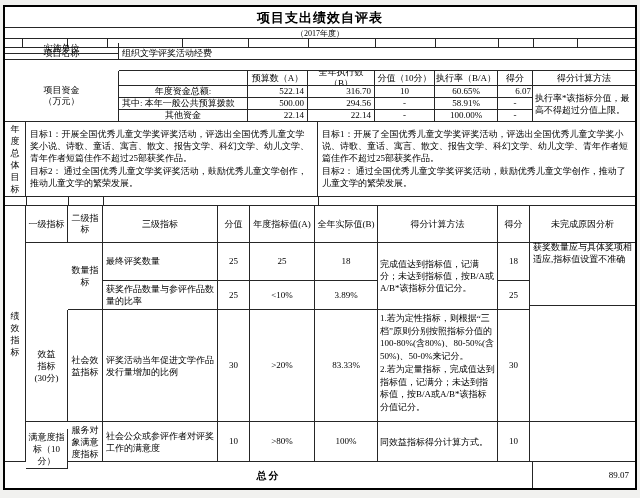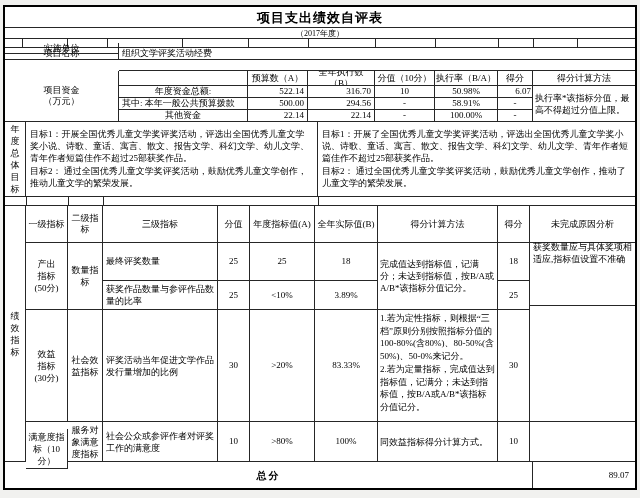--- a/index.html
+++ b/index.html
@@ -62,21 +62,21 @@
   <div class="c" style="left:308px;top:71px;width:67px;height:15px;">全年执行数（B）</div>
   <div class="c" style="left:375px;top:71px;width:60px;height:15px;">分值（10分）</div>
   <div class="c" style="left:435px;top:71px;width:63px;height:15px;">执行率（B/A）</div>
   <div class="c" style="left:498px;top:71px;width:35px;height:15px;">得分</div>
   <div class="c nr" style="left:533px;top:71px;width:102px;height:15px;">得分计算方法</div>
 
   <div class="c" style="left:119px;top:86px;width:129px;height:12px;">年度资金总额:</div>
   <div class="c r" style="left:248px;top:86px;width:60px;height:12px;padding-right:3px;">522.14</div>
   <div class="c r" style="left:308px;top:86px;width:67px;height:12px;padding-right:3px;">316.70</div>
   <div class="c" style="left:375px;top:86px;width:60px;height:12px;">10</div>
-  <div class="c" style="left:435px;top:86px;width:63px;height:12px;">50.98%</div>
+  <div class="c" style="left:435px;top:86px;width:63px;height:12px;">60.65%</div>
   <div class="c r" style="left:498px;top:86px;width:35px;height:12px;padding-right:1px;">6.07</div>
 
   <div class="c l nw" style="left:119px;top:98px;width:129px;height:12px;padding-left:3px;">其中: 本年一般公共预算拨款</div>
   <div class="c r" style="left:248px;top:98px;width:60px;height:12px;padding-right:3px;">500.00</div>
   <div class="c r" style="left:308px;top:98px;width:67px;height:12px;padding-right:3px;">294.56</div>
   <div class="c" style="left:375px;top:98px;width:60px;height:12px;">-</div>
   <div class="c" style="left:435px;top:98px;width:63px;height:12px;">58.91%</div>
   <div class="c" style="left:498px;top:98px;width:35px;height:12px;">-</div>
 
   <div class="c" style="left:119px;top:110px;width:129px;height:12px;">其他资金</div>
@@ -109,21 +109,20 @@
   <div class="c" style="left:26px;top:206px;width:42px;height:37px;">一级指标</div>
   <div class="c" style="left:103px;top:206px;width:115px;height:37px;">三级指标</div>
   <div class="c" style="left:68px;top:206px;width:35px;height:37px;">二级指标</div>
   <div class="c" style="left:218px;top:206px;width:32px;height:37px;">分值</div>
   <div class="c" style="left:250px;top:206px;width:65px;height:37px;">年度指标值(A)</div>
   <div class="c" style="left:315px;top:206px;width:63px;height:37px;">全年实际值(B)</div>
   <div class="c" style="left:378px;top:206px;width:120px;height:37px;">得分计算方法</div>
   <div class="c" style="left:498px;top:206px;width:32px;height:37px;">得分</div>
   <div class="c nr" style="left:530px;top:206px;width:105px;height:37px;font-family:Liberation Serif, serif;">未完成原因分析</div>
 
-  <div class="c" style="left:26px;top:243px;width:42px;height:67px;padding:0 8px;line-height:12px;">产出指标(50分)</div>
   <div class="c" style="left:26px;top:310px;width:42px;height:112px;padding:0 8px;line-height:12px;">效益指标(30分)</div>
   <div class="c" style="left:26px;top:422px;width:42px;height:40px;padding:0 2px;line-height:12px;margin-top:7px;">满意度指标（10分）</div>
 
   <div class="c" style="left:68px;top:243px;width:35px;height:67px;line-height:12px;">数量指标</div>
   <div class="c" style="left:68px;top:310px;width:35px;height:112px;line-height:12px;">社会效益指标</div>
   <div class="c" style="left:68px;top:422px;width:35px;height:40px;line-height:12px;">服务对象满意度指标</div>
 
   <div class="c l" style="left:103px;top:243px;width:115px;height:38px;padding:0 3px;">最终评奖数量</div>
   <div class="c l" style="left:103px;top:281px;width:115px;height:29px;padding:0 3px;line-height:12px;">获奖作品数量与参评作品数量的比率</div>
   <div class="c l" style="left:103px;top:310px;width:115px;height:112px;padding:0 3px;line-height:12px;">评奖活动当年促进文学作品发行量增加的比例</div>

